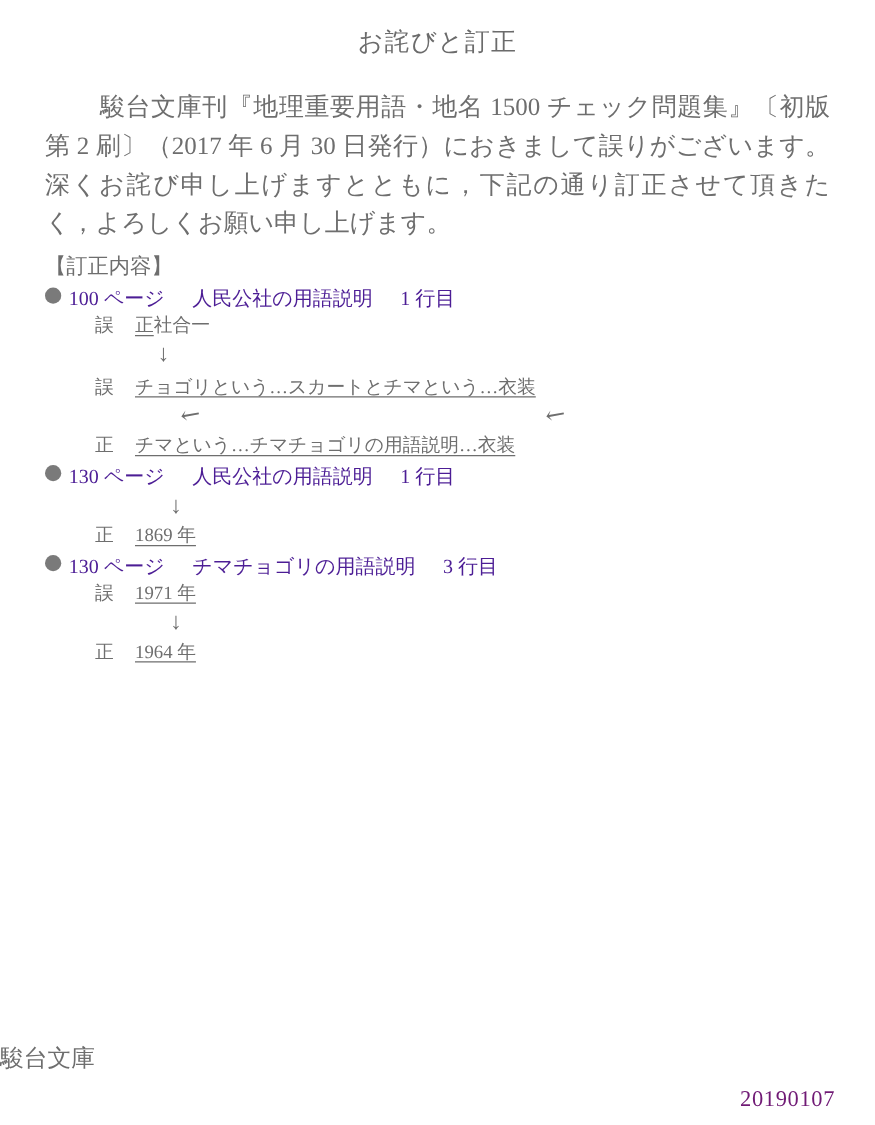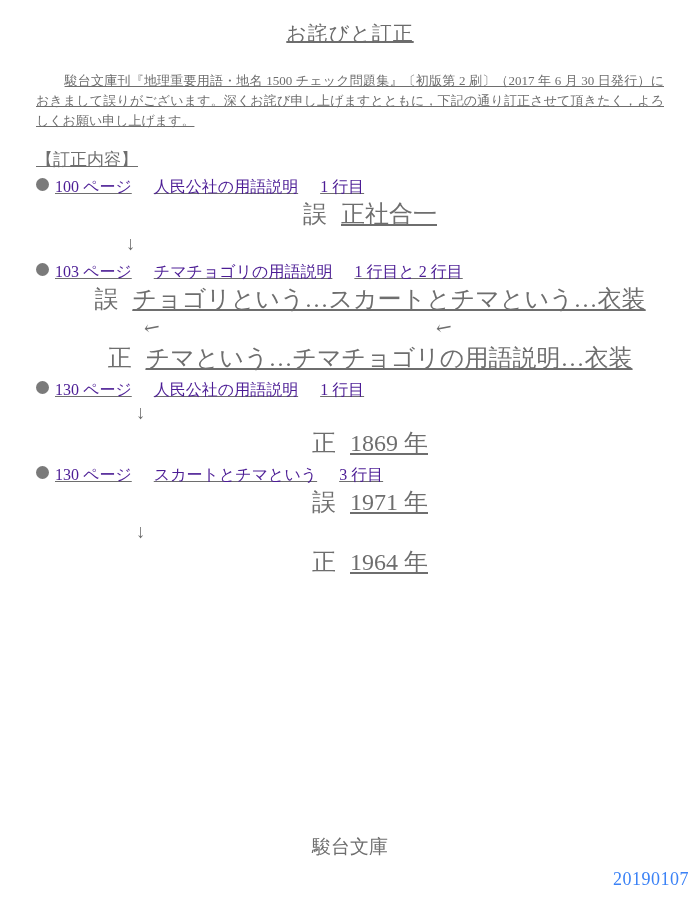--- a/index.html
+++ b/index.html
@@ -14,35 +14,34 @@
     color: #6e6e6e;
     position: relative;
     overflow: hidden;
   }
   .page {
     position: relative;
     width: 700px;
     height: 900px;
     box-sizing: border-box;
     padding: 14px 36px 0 36px;
-    text-decoration: underline;
   }
   .doc-title {
     text-align: center;
     font-size: 20px;
     letter-spacing: 1px;
     margin: 6px 0 24px 0;
     color: #6b6b6b;
   }
   .intro {
-    font-size: 13px;
+    font-size: 20px;
     line-height: 1.55;
     text-align: justify;
     text-justify: inter-ideograph;
-    margin: 0 0 16px 0;
+    margin: 0 0 5px 0;
     color: #6e6e6e;
     text-indent: 2.2em;
   }
   .section-head {
     font-size: 17px;
     line-height: 1.5;
     margin: 0 0 2px 0;
     color: #6e6e6e;
   }
   .entry {
@@ -59,26 +58,25 @@
     width: 13px;
     height: 13px;
     border-radius: 50%;
     background: #7a7a7a;
     margin-right: 6px;
     vertical-align: 1px;
   }
   .pagenum { }
   .gap-m { display: inline-block; width: 22px; }
   .row {
-    font-size: 24px;
+    font-size: 15px;
     line-height: 1.4;
     color: #6e6e6e;
     padding-left: 40px;
     white-space: nowrap;
-    text-align: center;
   }
   .row .tag {
     display: inline-block;
     min-width: 18px;
   }
   .row .val {
     margin-left: 14px;
   }
   .ul {
     text-decoration: underline;
@@ -103,31 +101,31 @@
     color: #6e6e6e;
     line-height: 1;
     top: 2px;
     transform: rotate(35deg);
   }
   .footer-pub {
     position: absolute;
     left: 0;
     right: 0;
     bottom: 40px;
-    text-align: center;
+    text-align: left;
     font-size: 19px;
     color: #6e6e6e;
   }
   .footer-date {
     position: absolute;
-    right: 11px;
+    right: 32px;
     bottom: 10px;
     font-size: 18px;
     letter-spacing: 0.5px;
-    color: #3b82f6;
+    color: #701a75;
     font-family: "Liberation Serif", serif;
   }
 </style>
 </head>
 <body>
 
 <div class="page">
 
   <div class="doc-title">お詫びと訂正</div>
 
@@ -141,23 +139,20 @@
     </div>
     <div class="row">
       <span class="tag">誤</span><span class="val"><span class="ul">正</span><span>社合一</span></span>
     </div>
     <div class="arrow-row">
       <span class="arrow-down" style="left:90px;">↓</span>
     </div>
   </div>
 
   <div class="entry">
-    <div class="entry-head">
-      <span class="bullet"></span><span class="pagenum">103 ページ</span><span class="gap-m"></span><span>チマチョゴリの用語説明</span><span class="gap-m"></span><span>1 行目と 2 行目</span>
-    </div>
     <div class="row">
       <span class="tag">誤</span><span class="val ul">チョゴリという…スカートとチマという…衣装</span>
     </div>
     <div class="arrow-row">
       <span class="arrow-diag" style="left:108px;">↙</span>
       <span class="arrow-diag" style="left:400px;">↙</span>
     </div>
     <div class="row">
       <span class="tag">正</span><span class="val ul">チマという…チマチョゴリの用語説明…衣装</span>
     </div>
@@ -170,21 +165,21 @@
     <div class="arrow-row">
       <span class="arrow-down" style="left:100px;">↓</span>
     </div>
     <div class="row">
       <span class="tag">正</span><span class="val ul">1869 年</span>
     </div>
   </div>
 
   <div class="entry">
     <div class="entry-head">
-      <span class="bullet"></span><span class="pagenum">130 ページ</span><span class="gap-m"></span><span>スカートとチマという</span><span class="gap-m"></span><span>3 行目</span>
+      <span class="bullet"></span><span class="pagenum">130 ページ</span><span class="gap-m"></span><span>チマチョゴリの用語説明</span><span class="gap-m"></span><span>3 行目</span>
     </div>
     <div class="row">
       <span class="tag">誤</span><span class="val ul">1971 年</span>
     </div>
     <div class="arrow-row">
       <span class="arrow-down" style="left:100px;">↓</span>
     </div>
     <div class="row">
       <span class="tag">正</span><span class="val ul">1964 年</span>
     </div>

